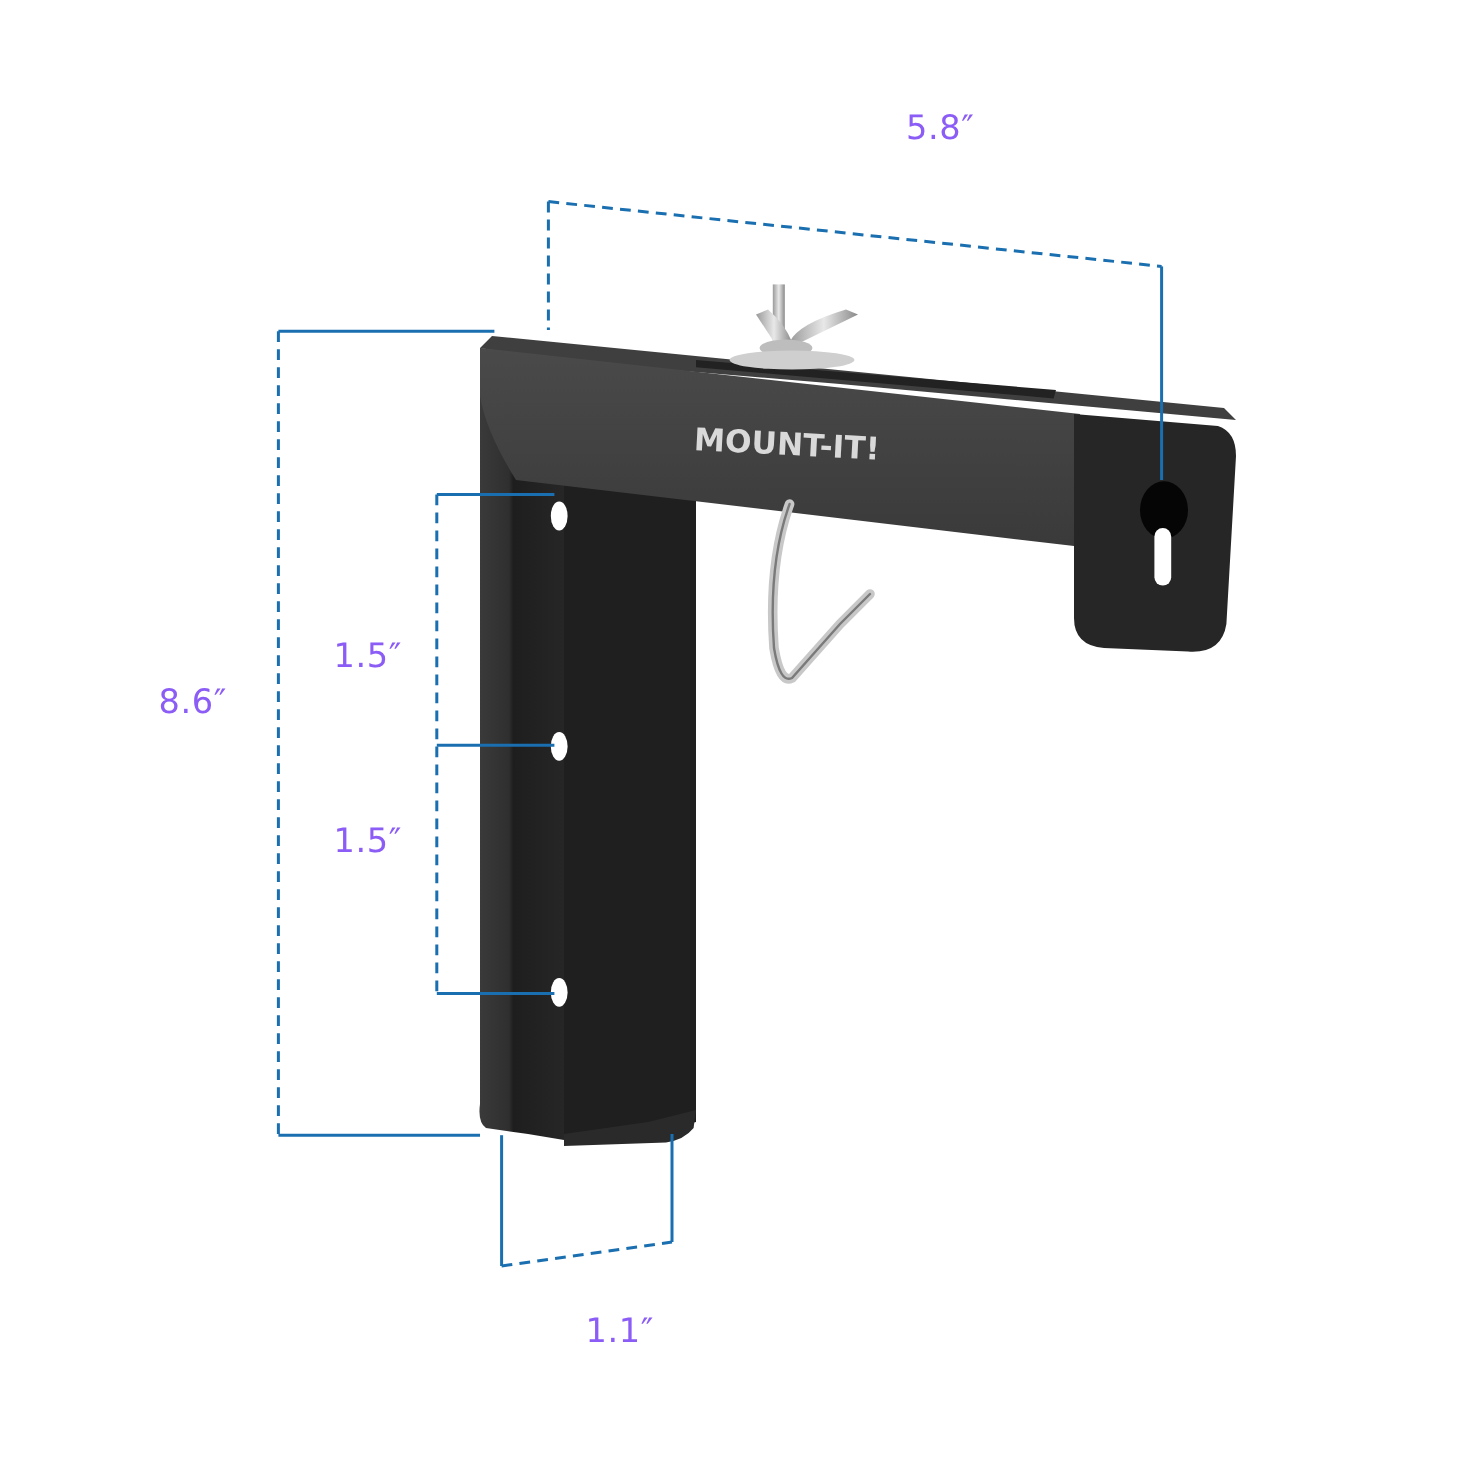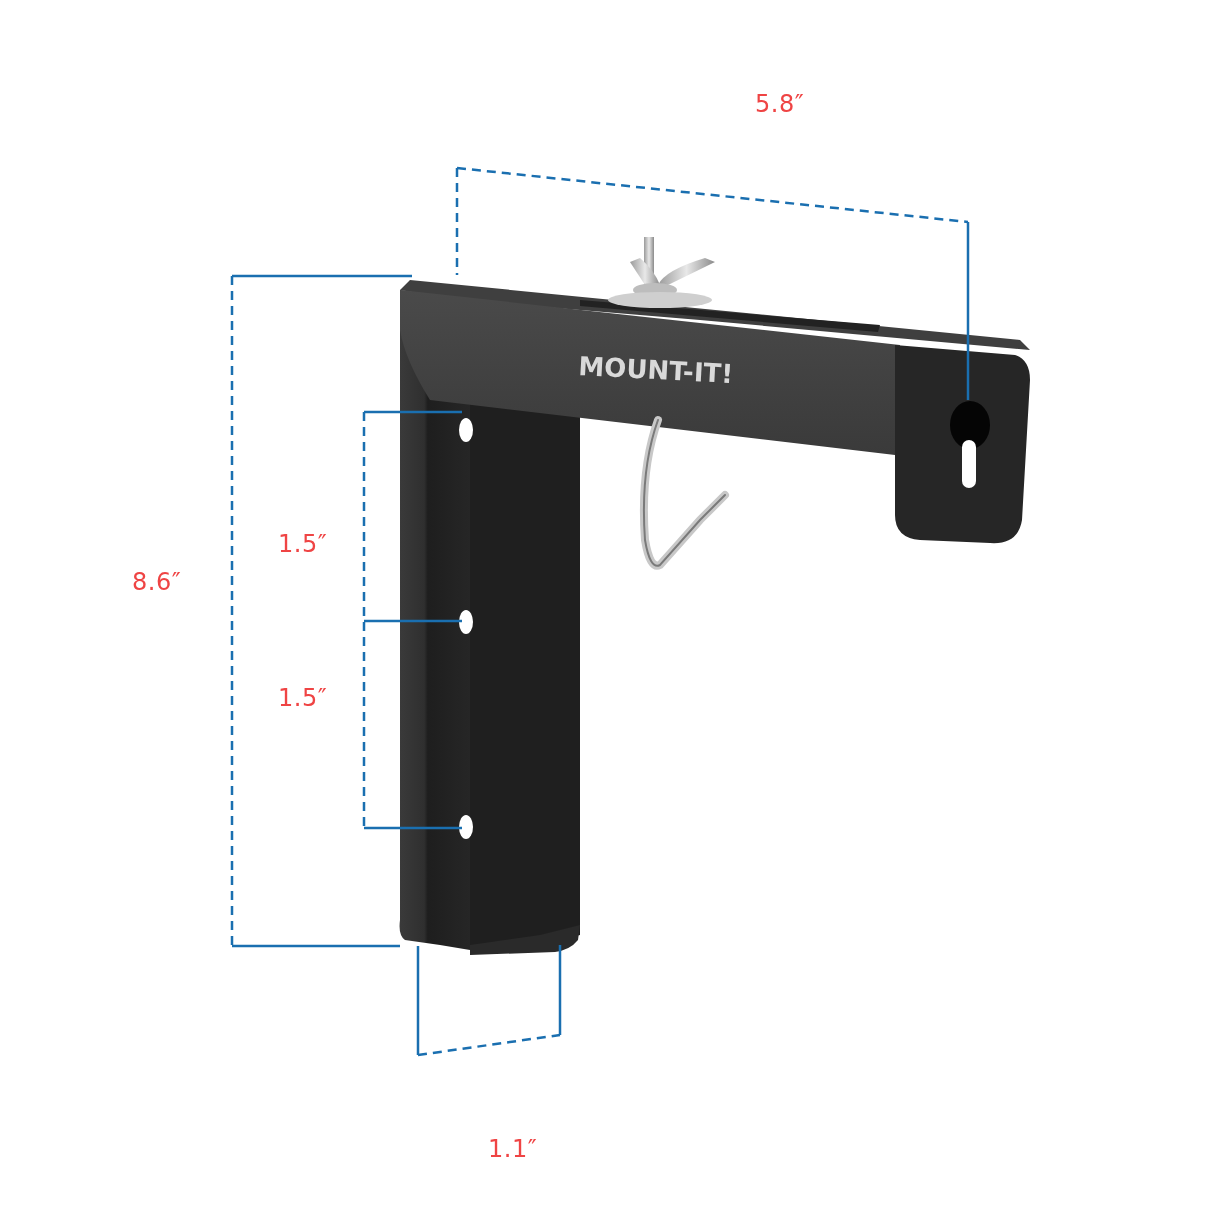--- a/index.html
+++ b/index.html
@@ -1,17 +1,17 @@
 <!DOCTYPE html>
 <html><head>
   <meta charset="utf-8">
   <style>
     html, body { margin: 0; padding: 0; background: #ffffff; }
     body { width: 1214px; height: 1214px; position: relative; overflow: hidden; font-family: "DejaVu Sans", sans-serif; }
-    .label { position: absolute; color: #ef4444; font-size: 24px; font-weight: 400; letter-spacing: 0.5px; white-space: nowrap; }
+    .label { position: absolute; color: #8b5cf6; font-size: 28px; font-weight: 400; letter-spacing: 0.5px; white-space: nowrap; }
     svg.stage { position: absolute; left: 0; top: 0; }
     .logo { font-family: "DejaVu Sans", sans-serif; font-weight: 700; }
   </style>
 </head>
 <body>
 
 <svg class="stage" width="1214" height="1214" viewBox="0 0 1214 1214">
   <defs>
     <linearGradient id="armGrad" x1="0" y1="0" x2="0" y2="1">
       <stop offset="0" stop-color="#4a4a4a"></stop>
@@ -89,13 +89,13 @@
     <line x1="418" y1="946" x2="418" y2="1055"></line>
     <line x1="560" y1="945" x2="560" y2="1035"></line>
     <line x1="418" y1="1055" x2="560" y2="1035" stroke-dasharray="9 6"></line>
   </g>
 </svg>
 
 <div class="label" style="left:755px; top:90px;">5.8″</div>
 <div class="label" style="left:132px; top:568px;">8.6″</div>
 <div class="label" style="left:278px; top:530px;">1.5″</div>
 <div class="label" style="left:278px; top:684px;">1.5″</div>
-<div class="label" style="left:488px; top:1092px;margin-top:43px;">1.1″</div>
+<div class="label" style="left:488px; top:1092px;">1.1″</div>
 
 </body></html>

